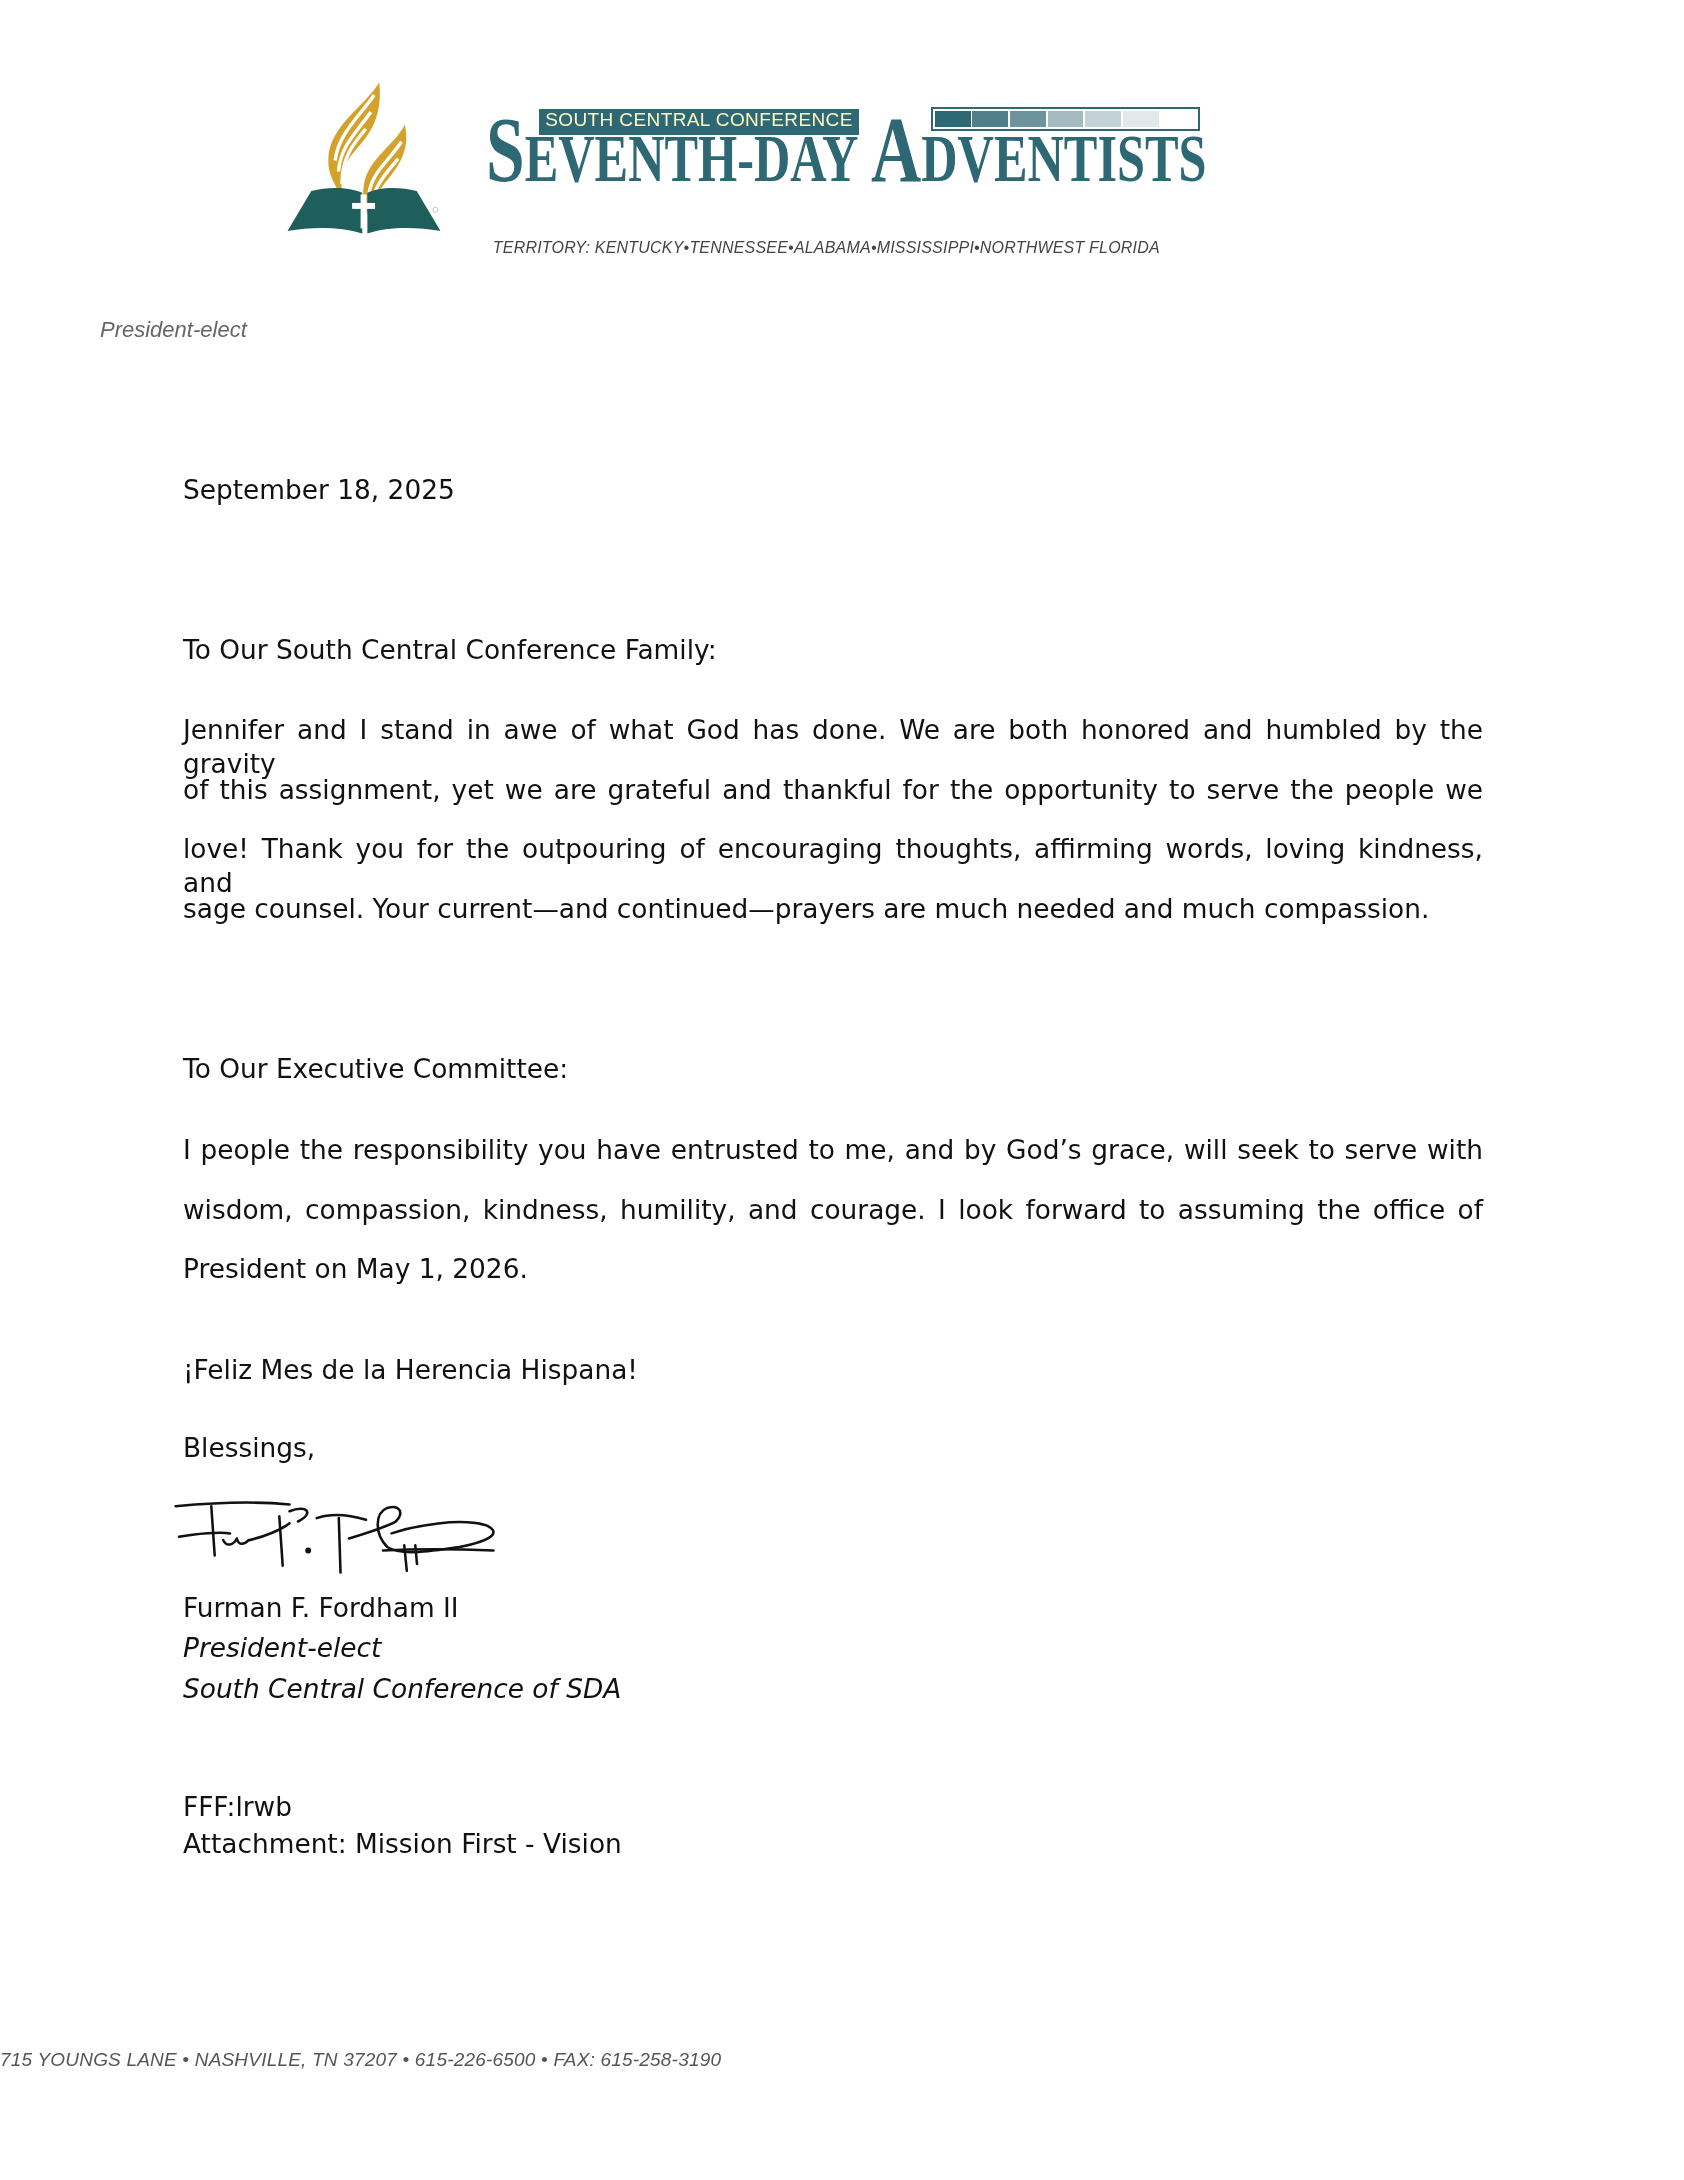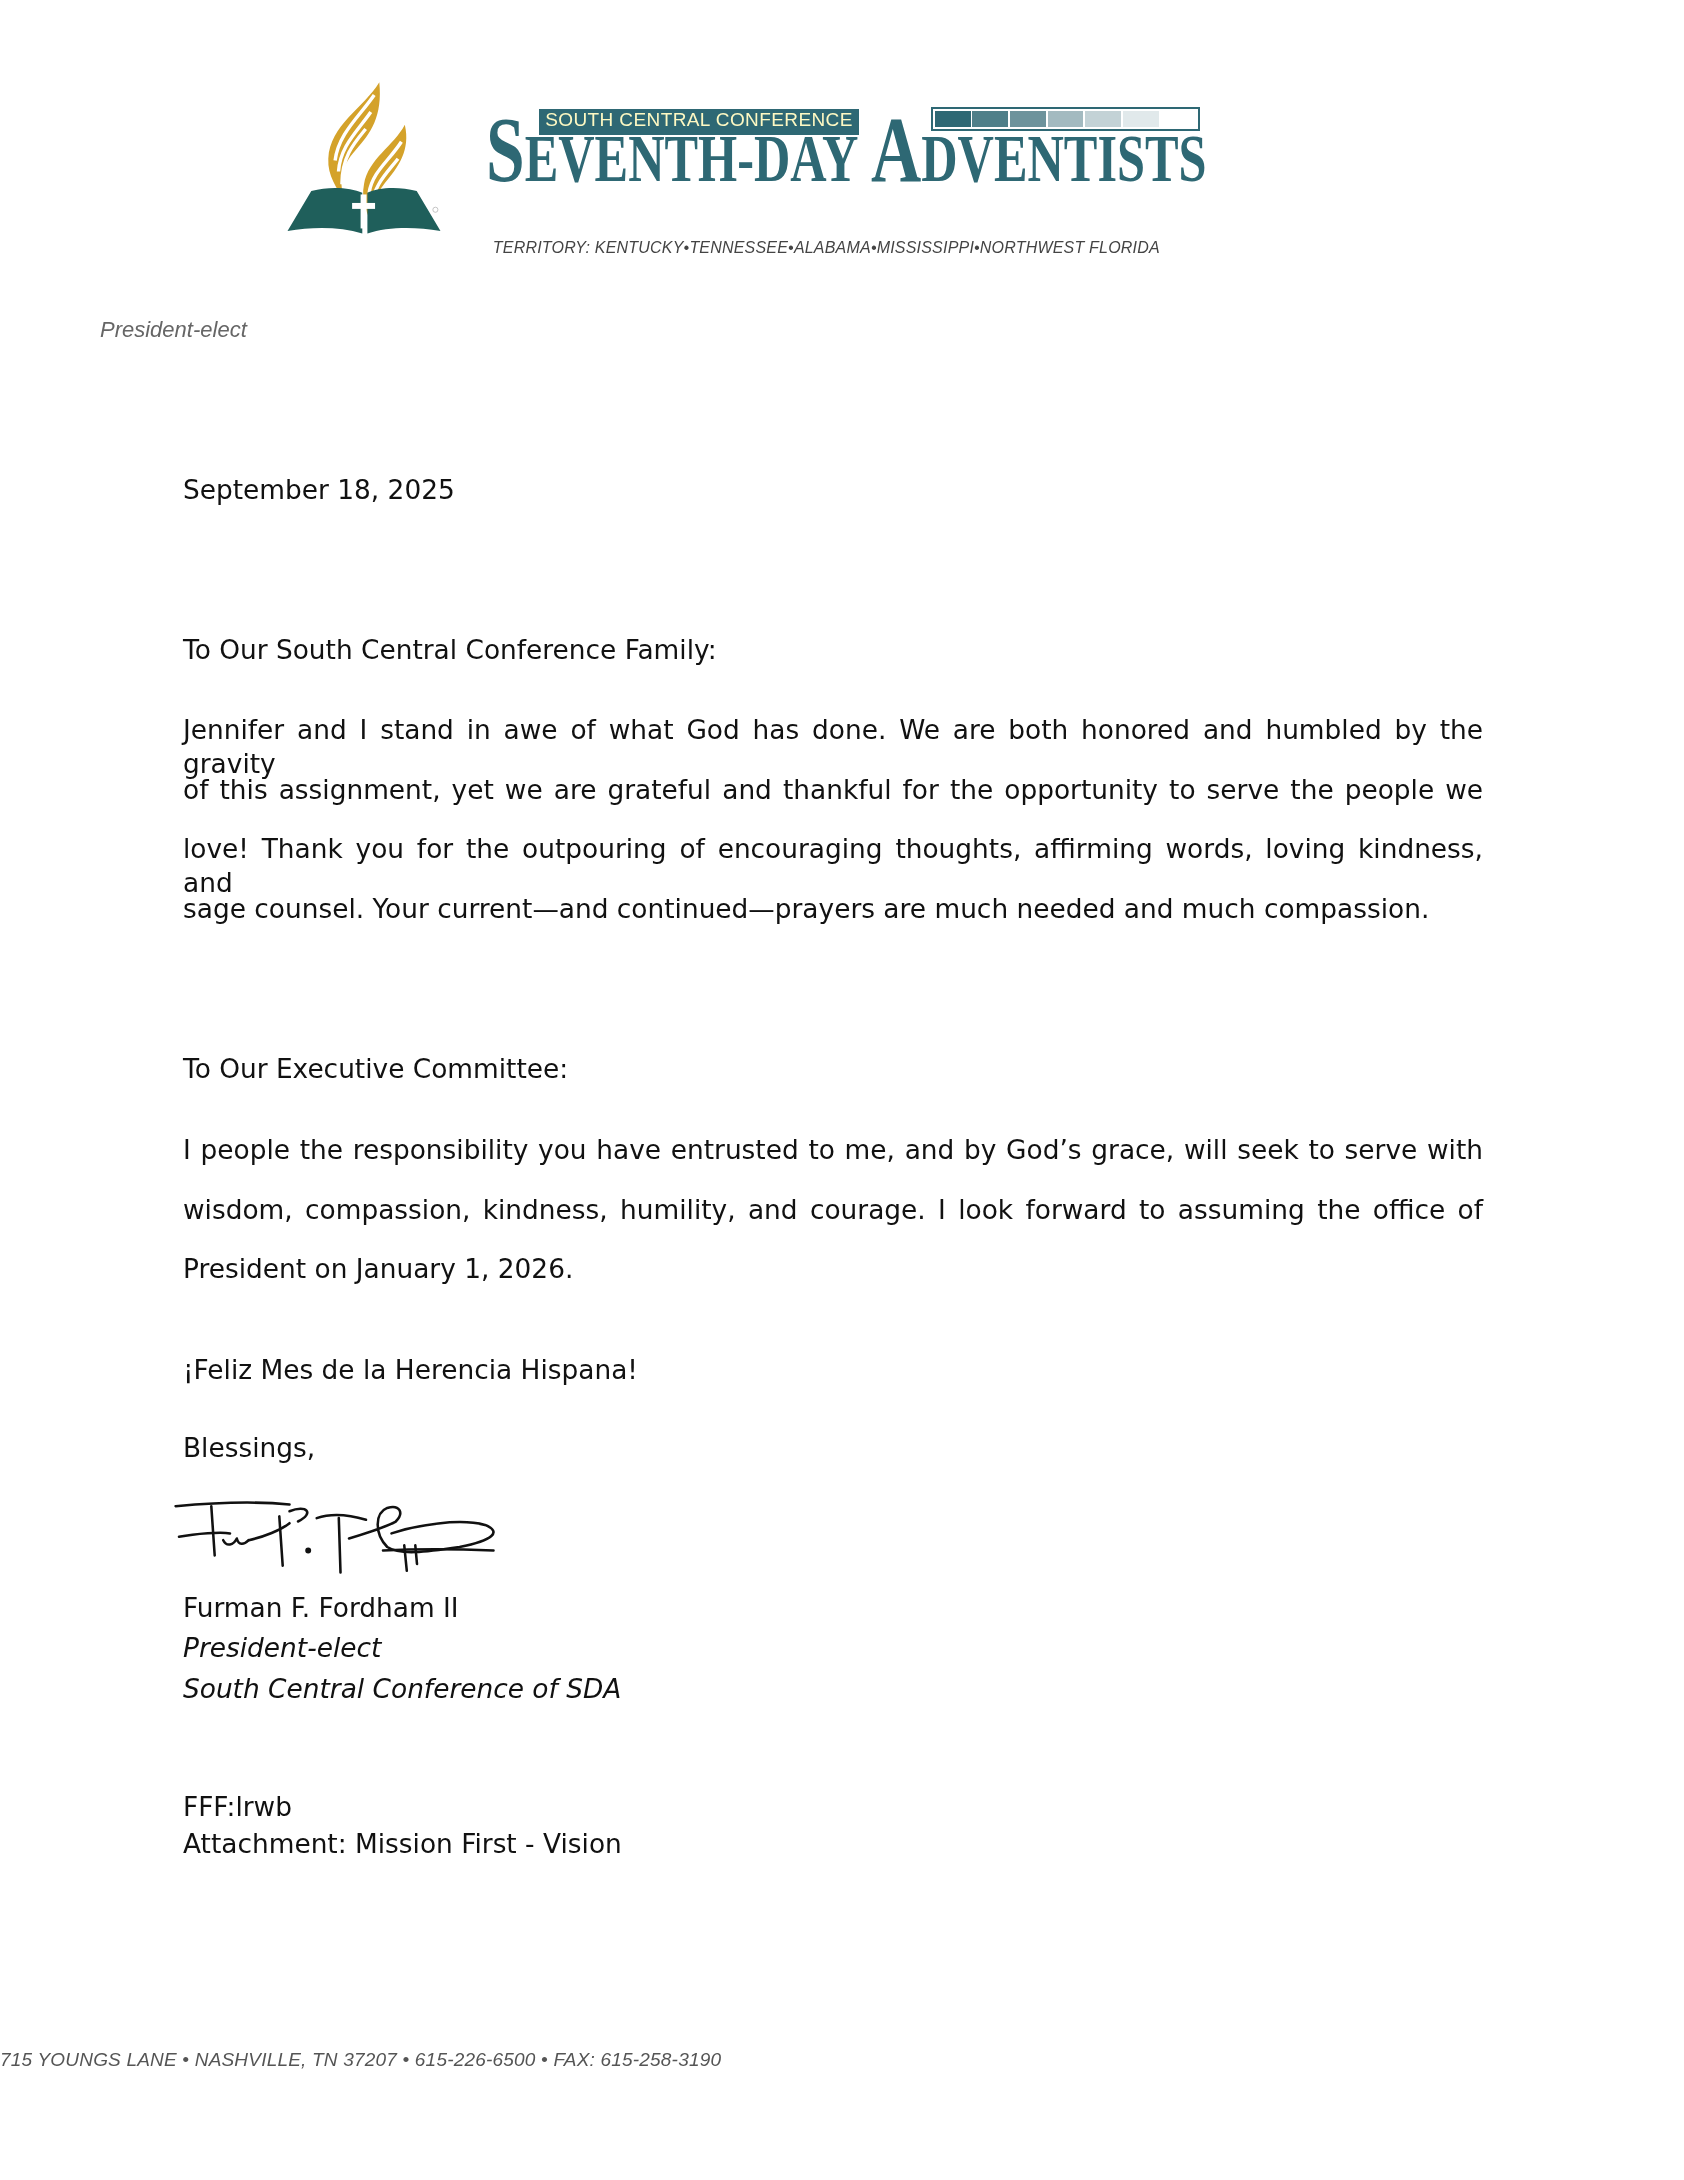--- a/index.html
+++ b/index.html
@@ -93,21 +93,21 @@
 
   <div class="line just" style="top:713px">Jennifer and I stand in awe of what God has done. We are both honored and humbled by the gravity</div>
   <div class="line just" style="top:773px">of this assignment, yet we are grateful and thankful for the opportunity to serve the people we</div>
   <div class="line just" style="top:832px">love! Thank you for the outpouring of encouraging thoughts, affirming words, loving kindness, and</div>
   <div class="line" style="top:892px">sage counsel. Your current—and continued—prayers are much needed and much compassion.</div>
 
   <div class="line" style="top:1052px">To Our Executive Committee:</div>
 
   <div class="line just" style="top:1133px">I people the responsibility you have entrusted to me, and by God’s grace, will seek to serve with</div>
   <div class="line just" style="top:1193px">wisdom, compassion, kindness, humility, and courage. I look forward to assuming the office of</div>
-  <div class="line" style="top:1252px">President on January 1, 2026.</div>
+  <div class="line" style="top:1252px">President on May 1, 2026.</div>
 
   <div class="line" style="top:1353px">¡Feliz Mes de la Herencia Hispana!</div>
 
   <div class="line" style="top:1431px">Blessings,</div>
 
   <svg class="abs signature" viewBox="0 0 420 100" fill="none" stroke="#111" stroke-width="3" stroke-linecap="round" stroke-linejoin="round">
     <path d="M6 12 C50 8 100 6 140 10"></path>
     <path d="M48 12 L52 70"></path>
     <path d="M10 48 C30 44 60 42 70 44"></path>
     <path d="M62 52 C66 60 74 58 78 50 C80 58 86 58 92 52"></path>

